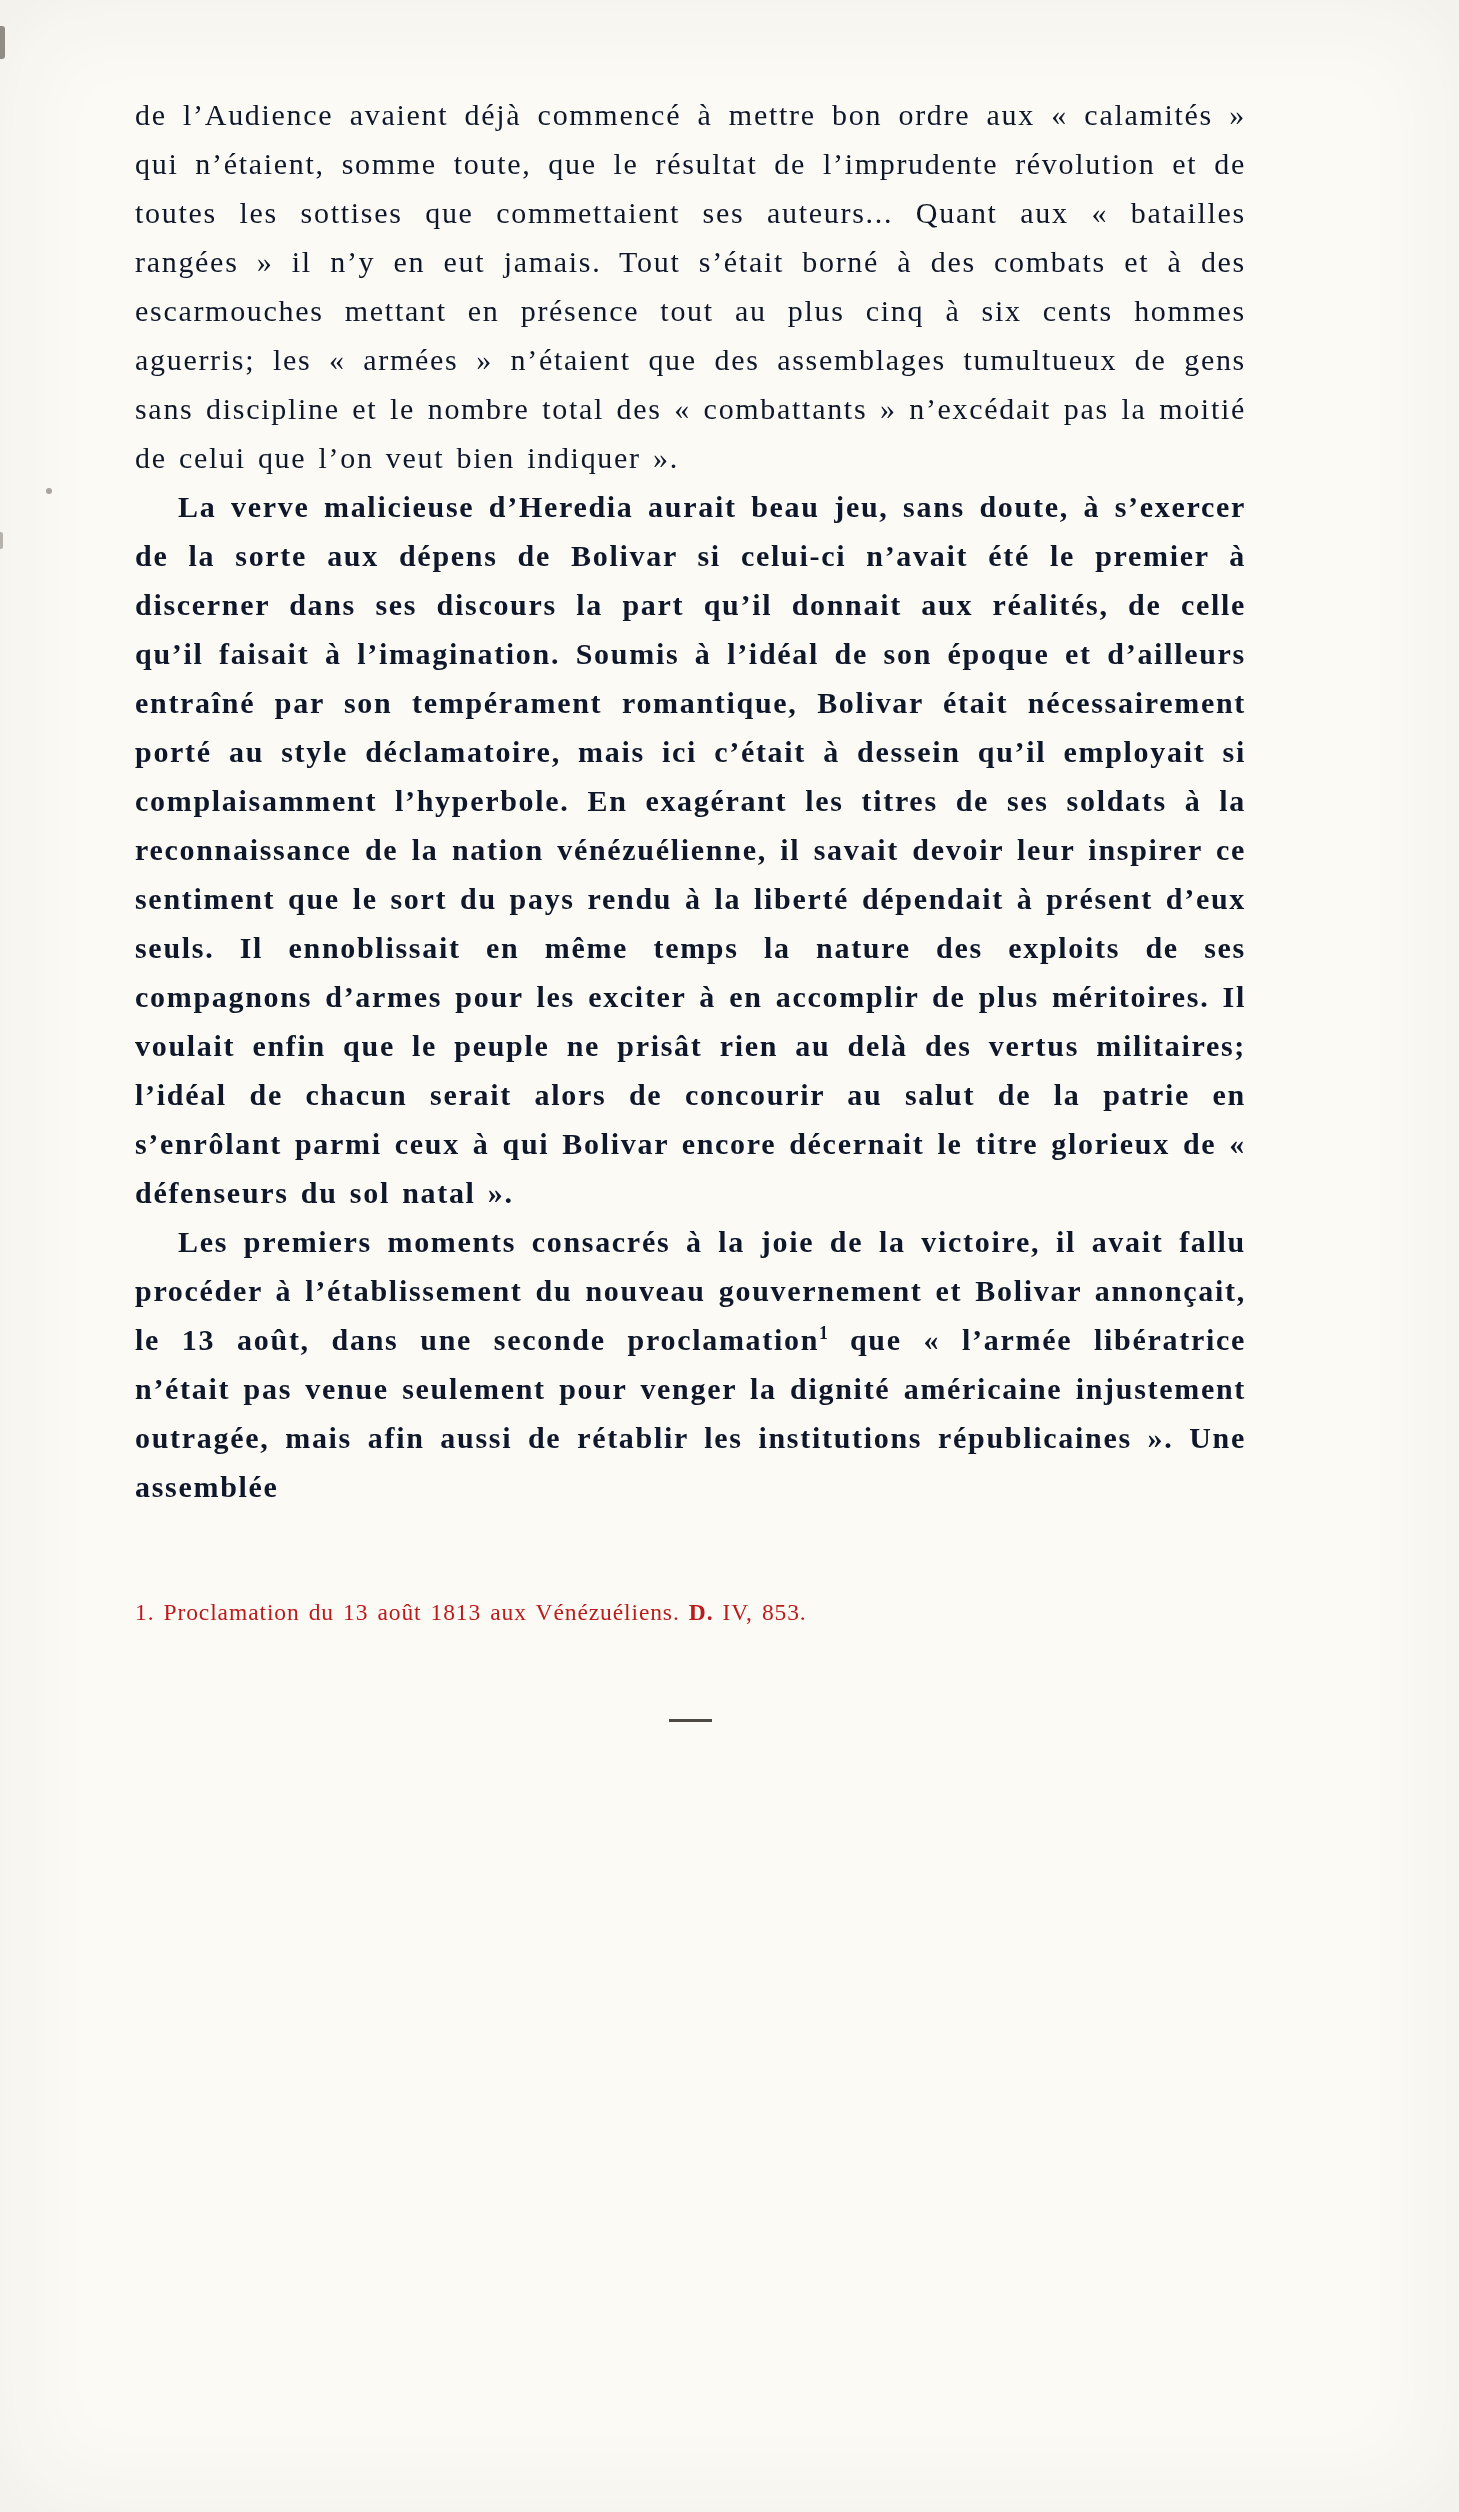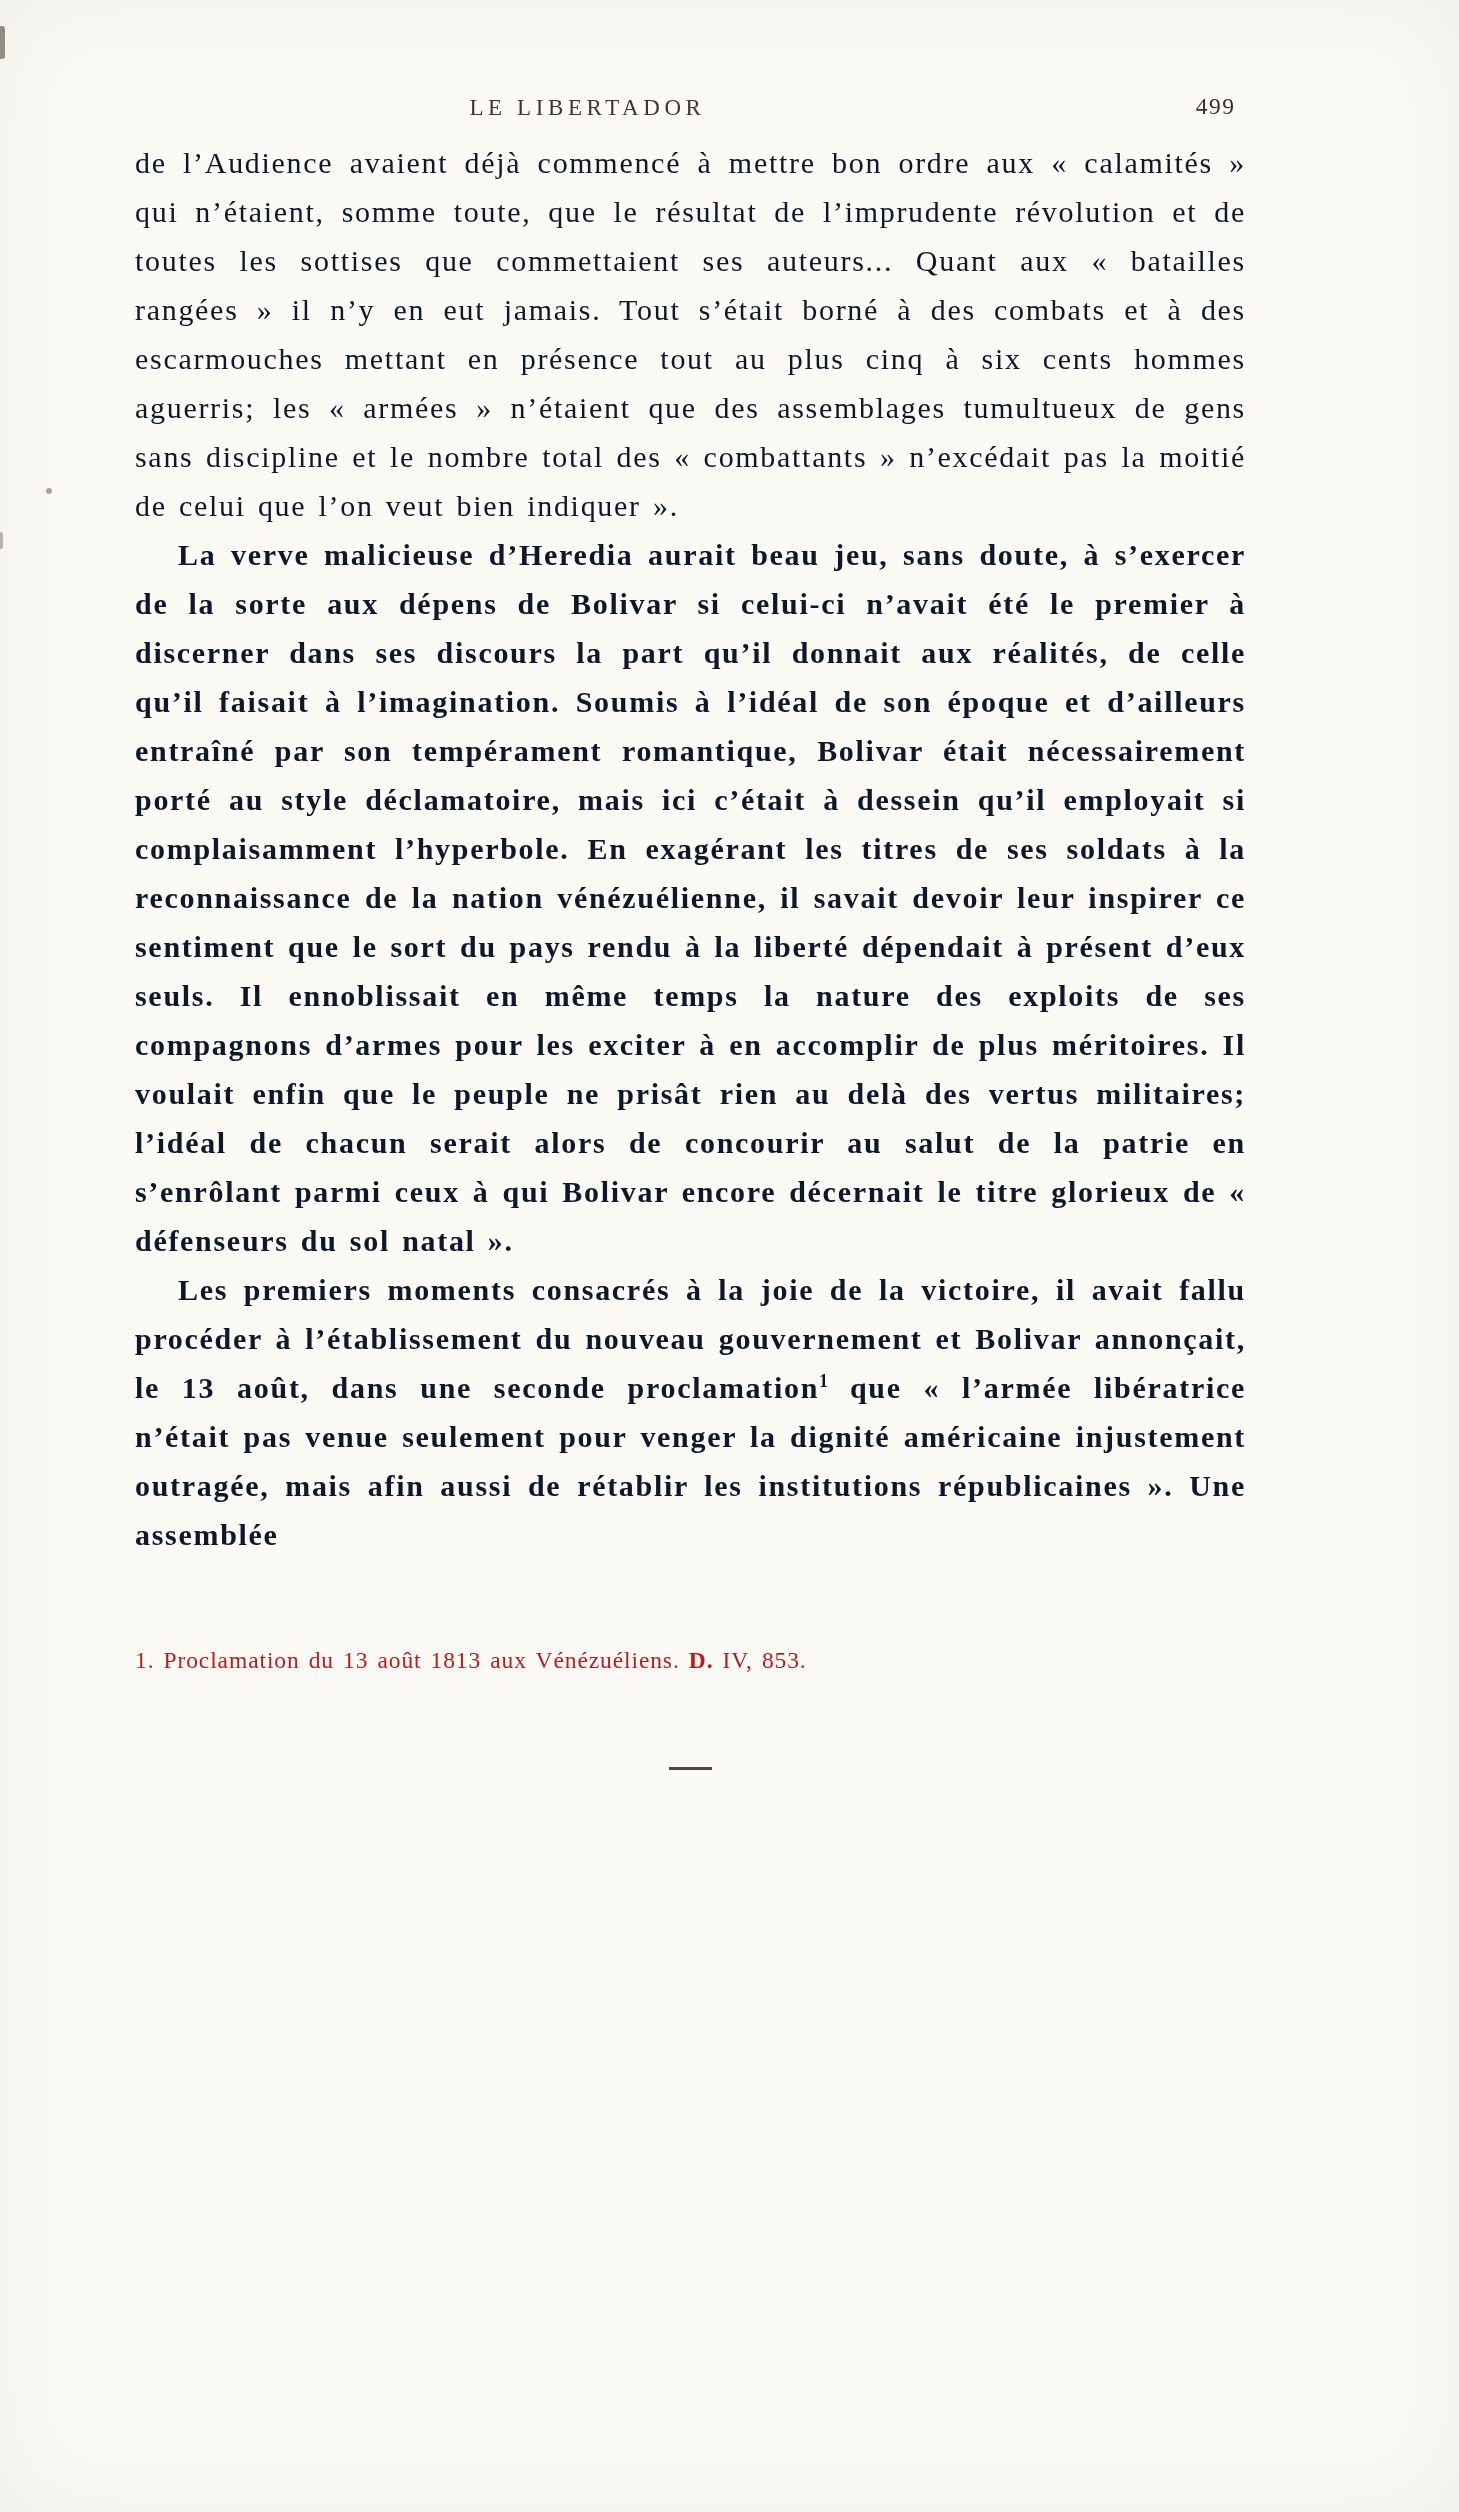--- a/index.html
+++ b/index.html
@@ -121,24 +121,20 @@
     border-radius: 0 2.3px 2.3px 0;
   }
 </style>
 </head>
 <body>
 
 <div class="page">
 
   <div class="content">
 
-    <div class="running-header">
-      <span class="running-title">LE LIBERTADOR</span>
-      <span class="page-number">499</span>
-    </div>
 
     <div class="body-text">
 
       <p class="para">de l’Audience avaient déjà commencé à mettre bon ordre aux « calamités » qui n’étaient, somme toute, que le résultat de l’imprudente révolution et de toutes les sottises que commettaient ses auteurs... Quant aux « batailles rangées » il n’y en eut jamais. Tout s’était borné à des combats et à des escarmouches mettant en présence tout au plus cinq à six cents hommes aguerris; les « armées » n’étaient que des assemblages tumultueux de gens sans discipline et le nombre total des « combattants » n’excédait pas la moitié de celui que l’on veut bien indiquer ».</p>
 
       <p class="para indent">La verve malicieuse d’Heredia aurait beau jeu, sans doute, à s’exercer de la sorte aux dépens de Bolivar si celui-ci n’avait été le premier à discerner dans ses discours la part qu’il donnait aux réalités, de celle qu’il faisait à l’imagination. Soumis à l’idéal de son époque et d’ailleurs entraîné par son tempérament romantique, Bolivar était nécessairement porté au style déclamatoire, mais ici c’était à dessein qu’il employait si complaisamment l’hyperbole. En exagérant les titres de ses soldats à la reconnaissance de la nation vénézuélienne, il savait devoir leur inspirer ce sentiment que le sort du pays rendu à la liberté dépendait à présent d’eux seuls. Il ennoblissait en même temps la nature des exploits de ses compagnons d’armes pour les exciter à en accomplir de plus méritoires. Il voulait enfin que le peuple ne prisât rien au delà des vertus militaires; l’idéal de chacun serait alors de concourir au salut de la patrie en s’enrôlant parmi ceux à qui Bolivar encore décernait le titre glorieux de « défenseurs du sol natal ».</p>
 
       <p class="para indent"><span>Les premiers moments consacrés à la joie de la victoire, il avait fallu procéder à l’établissement du nouveau gouvernement et Bolivar annonçait, le 13 août, dans une seconde proclamation</span><sup class="note-ref">1</sup><span> que « l’armée libératrice n’était pas venue seulement pour venger la dignité américaine injustement outragée, mais afin aussi de rétablir les institutions républicaines ». Une assemblée</span></p>
 
     </div>

